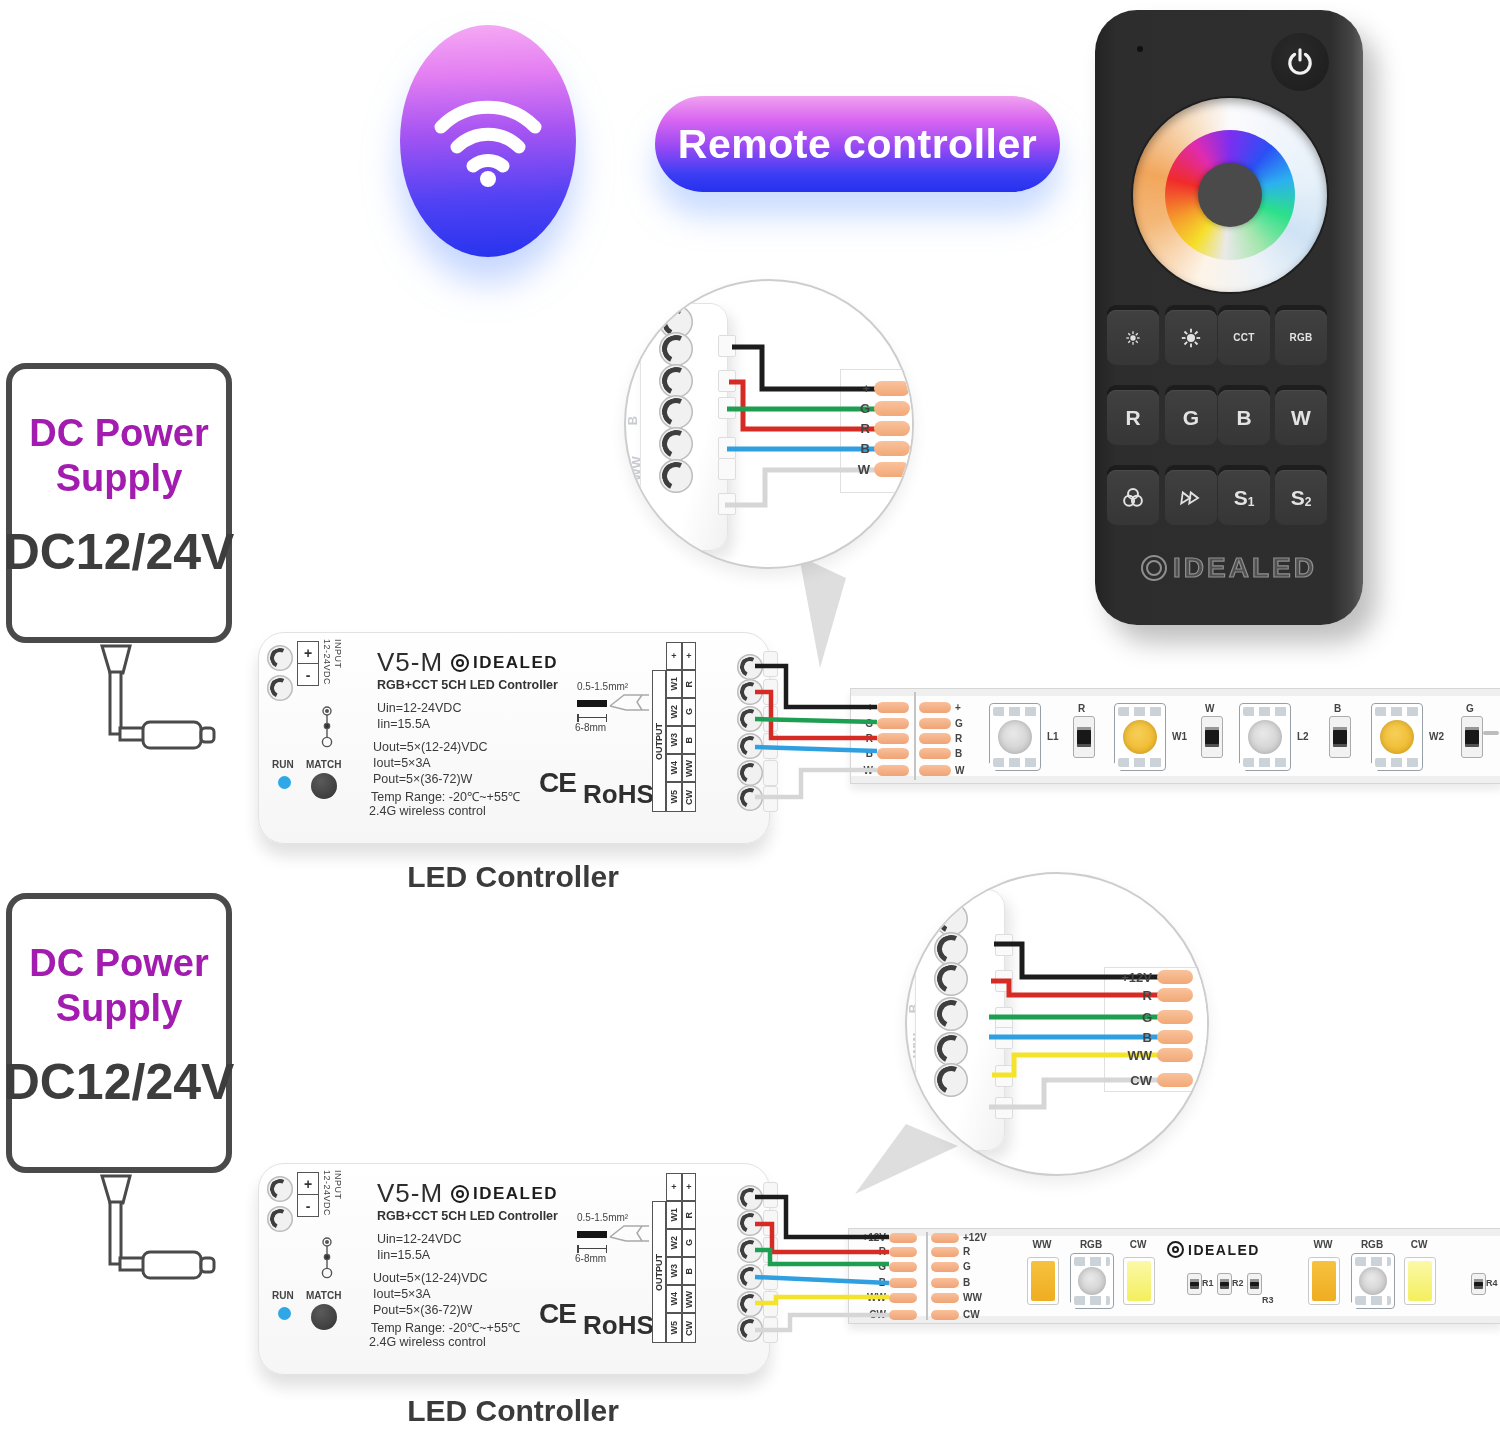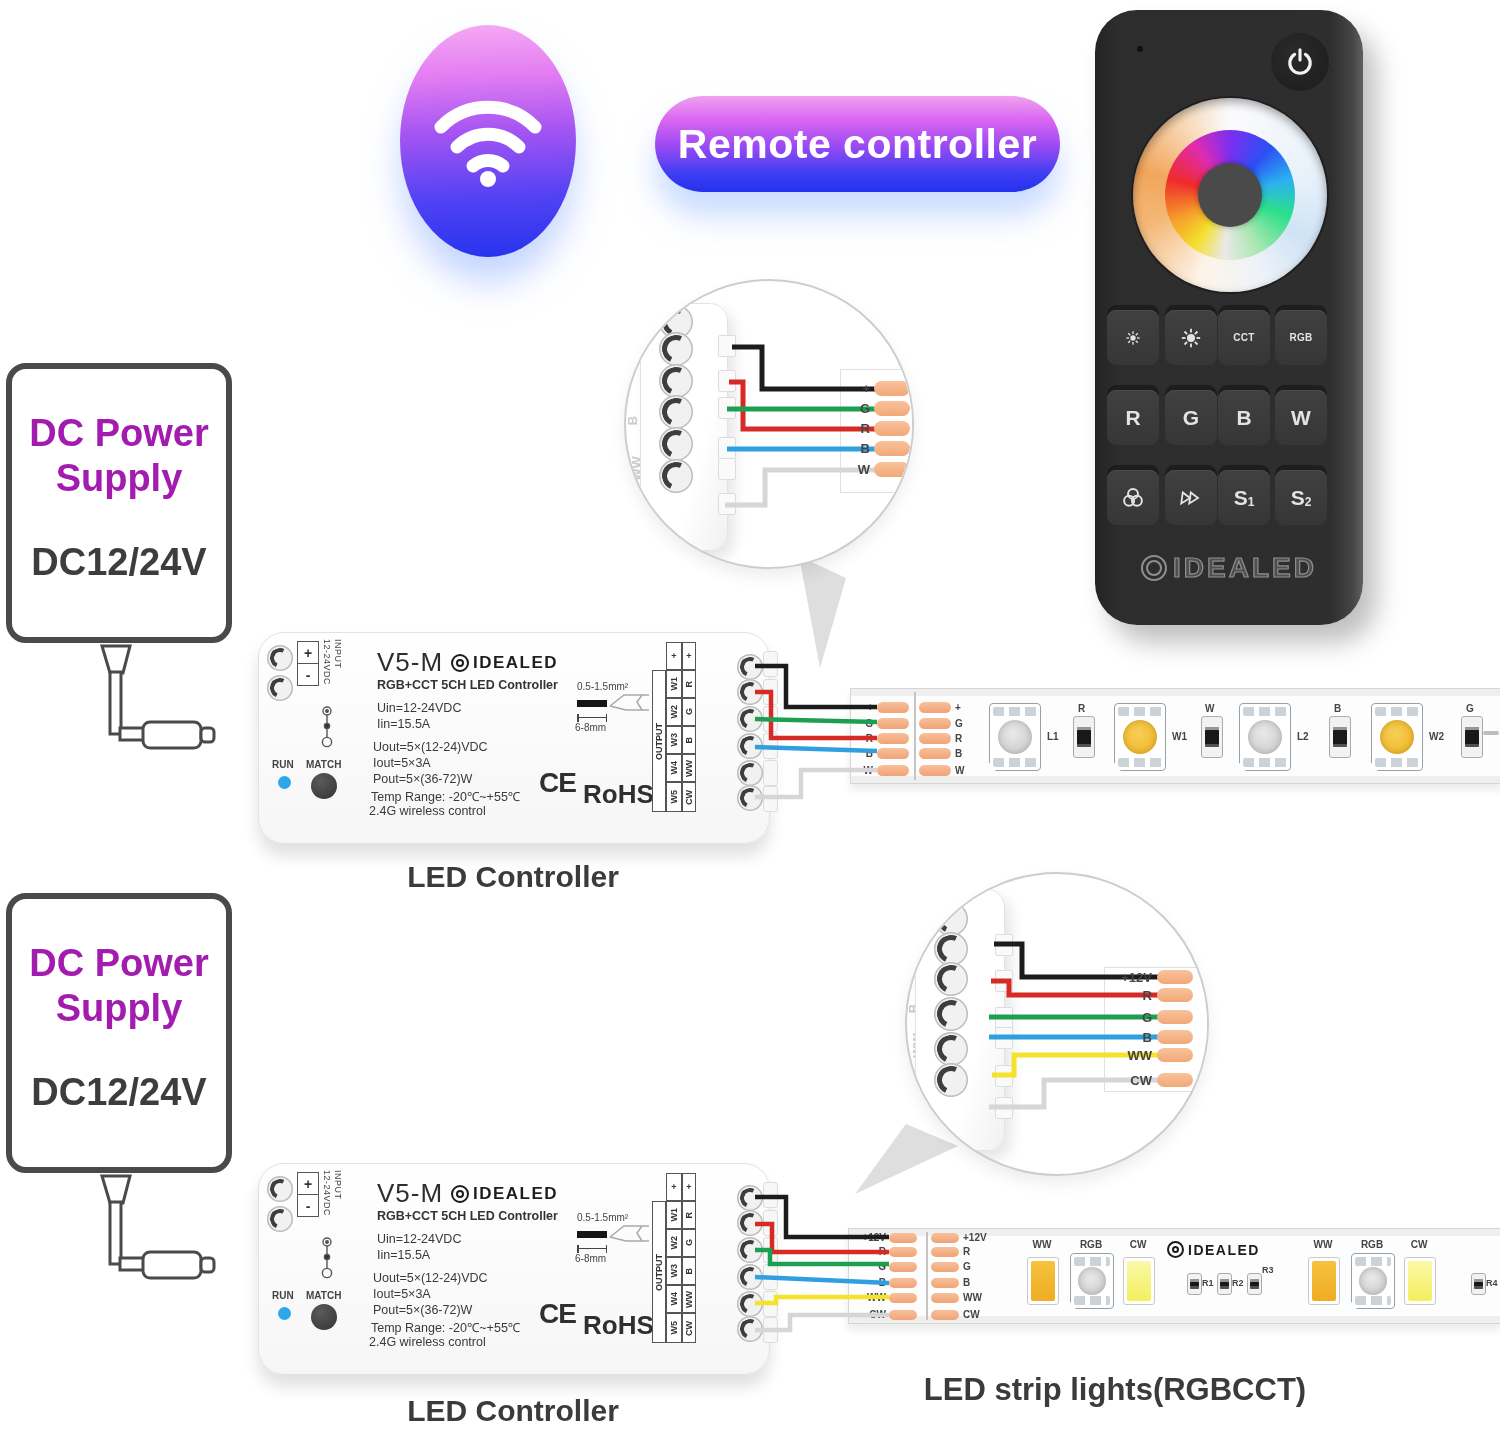--- a/index.html
+++ b/index.html
@@ -33,21 +33,21 @@
   .rbtn .s{font-size:21px;} .rbtn .ss{font-size:12px;margin-top:8px;} .rbtn .t{font-size:10px;letter-spacing:.3px;}
   .r-logo{position:absolute;left:0;right:0;top:542px;display:flex;align-items:center;justify-content:center;gap:6px;}
   .r-logo b{font-size:28px;font-weight:800;letter-spacing:3px;color:rgba(170,170,170,.28);-webkit-text-stroke:1.2px #8f8f8f;}
   .glyph{display:inline-block;border:2px solid #8f8f8f;border-radius:50%;position:relative;}
   .glyph::after{content:"";position:absolute;inset:3px;border:2px solid #8f8f8f;border-radius:50%;}
   .glyph.dark{border-color:#1c1c1c;} .glyph.dark::after{border-color:#1c1c1c;}
   
   .psu{position:absolute;left:6px;width:226px;height:280px;border:6px solid #4a4a4a;border-radius:20px;background:#fff;
     display:flex;flex-direction:column;align-items:center;padding-top:42px;box-sizing:border-box;}
   .psu .l1{font-size:38px;font-weight:700;color:#a21caf;line-height:1.18;text-align:center;}
-  .psu .lv{font-size:38px;font-weight:700;color:#3d3d3d;margin-top:40px;}
+  .psu .lv{font-size:50px;font-weight:700;color:#3d3d3d;margin-top:22px;}
   
   .controller{position:absolute;left:258px;width:510px;height:210px;background:linear-gradient(#ffffff,#f6f6f6);
     border:1px solid #e2e2e2;border-radius:26px;box-shadow:0 12px 16px rgba(0,0,0,.12);}
   .screw{position:absolute;width:26px;height:26px;border-radius:50%;background:#f1f1f1;box-shadow:inset 0 0 0 1.5px #bcbcbc;}
   .screw::after{content:"";position:absolute;inset:3px;border-radius:50%;border:4px solid transparent;
     border-top-color:#3e3e3e;border-left-color:#3e3e3e;transform:rotate(-20deg);}
   .screw-lg{width:34px;height:34px;} .screw-lg::after{border-width:5px;}
   .inbox{position:absolute;width:20px;border:1.5px solid #555;background:#fff;}
   .incell{height:21px;border-bottom:1.5px solid #555;display:flex;align-items:center;justify-content:center;font-size:14px;font-weight:700;color:#333;}
   .incell:last-child{border-bottom:none;}
@@ -534,37 +534,36 @@
       </div>
     <div class="brandline" style="left:318px;top:12px">
       <span class="glyph dark" style="width:13px;height:13px;"></span>
       <b style="font-size:14px">IDEALED</b>
     </div>
     <div class="rchip" style="left:338px;top:44px;width:13px;height:20px"></div>
     <span class="sl" style="left:353px;top:49px;font-size:9px">R1</span>
     <div class="rchip" style="left:368px;top:44px;width:13px;height:20px"></div>
     <span class="sl" style="left:383px;top:49px;font-size:9px">R2</span>
     <div class="rchip" style="left:398px;top:44px;width:13px;height:20px"></div>
-    <span class="sl" style="left:413px;top:36px;font-size:9px">R3</span>
+    <span class="sl" style="left:413px;top:66px;font-size:9px">R3</span>
     <span class="sl" style="left:459px;top:10px;width:30px;text-align:center">WW</span>
     <div class="smd ww" style="left:459px;top:28px;width:30px;height:46px">
         <i></i>
       </div>
     <span class="sl" style="left:502px;top:10px;width:42px;text-align:center">RGB</span>
     <div class="led5050" style="left:502px;top:24px;width:42px;height:54px">
         <b class="ledc" style="width:28px;height:28px"></b>
       </div>
     <span class="sl" style="left:555px;top:10px;width:30px;text-align:center">CW</span>
     <div class="smd cw" style="left:555px;top:28px;width:30px;height:46px">
         <i></i>
       </div>
     <div class="rchip" style="left:622px;top:44px;width:13px;height:20px"></div>
     <span class="sl" style="left:637px;top:49px;font-size:9px">R4</span>
   </div>
-  <div class="cap" style="left:900px;top:1372px;width:430px;font-size:31px">LED strip lights(RGBCCT)</div>
 
   <div class="cap" style="left:398px;top:860px;width:230px;font-size:30px">LED Controller</div>
   <div class="cap" style="left:398px;top:1394px;width:230px;font-size:30px">LED Controller</div>
 
   <svg class="overlay" width="1500" height="1432" viewBox="0 0 1500 1432">
 
     <polygon points="799,556 846,578 820,668" fill="#dedede"></polygon>
     <polygon points="906,1124 958,1146 855,1194" fill="#dedede"></polygon>
 
     <g fill="#ffffff" stroke="#4a4a4a" stroke-width="3">

